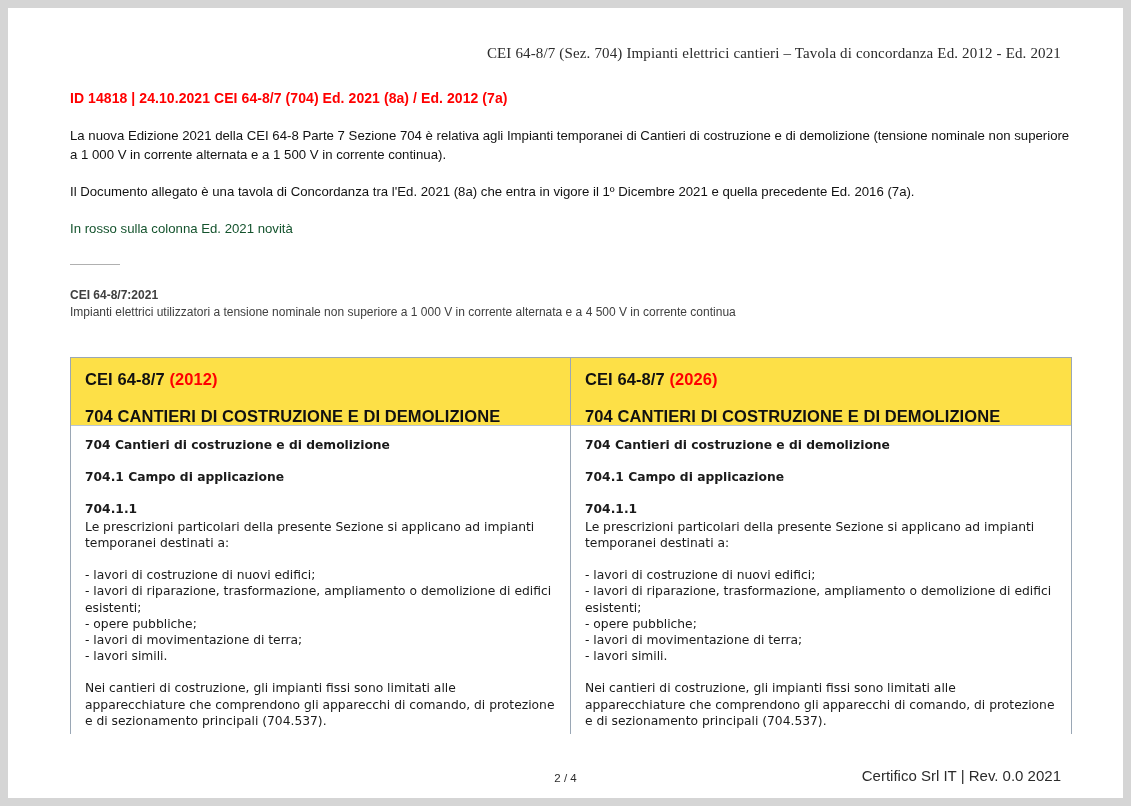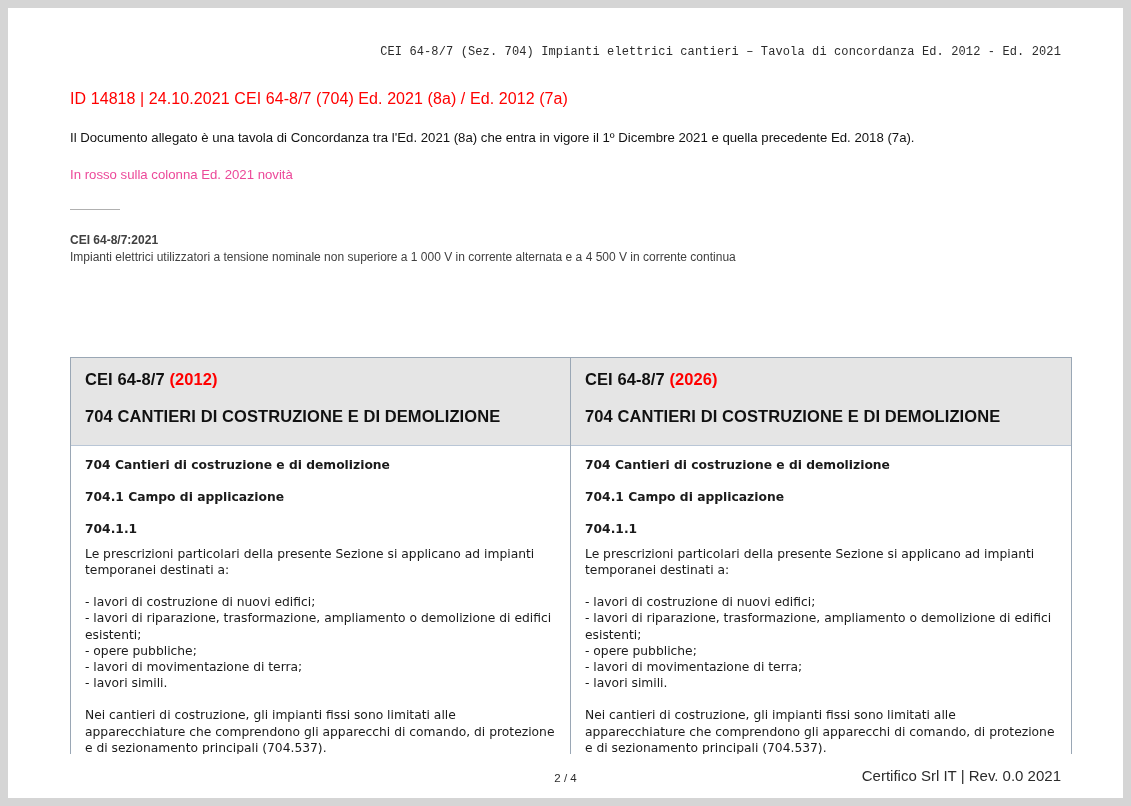--- a/index.html
+++ b/index.html
@@ -22,51 +22,51 @@
     background: #ffffff;
     box-sizing: border-box;
     overflow: hidden;
   }
 
   
   .doc-header {
     position: absolute;
     top: 37px;
     right: 62px;
-    font-family: Liberation Mono, monospace;
-    font-size: 12px;
+    font-family: Liberation Serif, serif;
+    font-size: 15px;
     color: #2b2b2b;
     white-space: nowrap;
     letter-spacing: .01em;
   }
 
   
   .intro {
     position: absolute;
     left: 62px;
     top: 82px;
     width: 1002px;
     font-family: "Liberation Sans", sans-serif;
     color: #1a1a1a;
   }
   .id-line {
-    font-size: 16px;
-    font-weight: normal;
+    font-size: 14px;
+    font-weight: bold;
     color: #ff0000;
     margin: 0 0 20px 0;
     letter-spacing: .005em;
   }
   .para {
     font-size: 13.2px;
     line-height: 1.45;
     margin: 0 0 18px 0;
     color: #121212;
   }
   .para.red {
-    color: #ec4899;
+    color: #14532d;
     margin-bottom: 0;
   }
   .rule {
     width: 50px;
     height: 1px;
     background: #b0b0b0;
     margin: 25px 0 22px 0;
     border: 0;
   }
   .std-block {
@@ -92,24 +92,24 @@
   .col {
     width: 50%;
     box-sizing: border-box;
     display: flex;
     flex-direction: column;
   }
   .col.left {
     border-right: 1px solid #9aa7b5;
   }
   .col-head {
-    background: #e5e5e5;
+    background: #fde047;
     padding: 12px 14px 14px 14px;
     box-sizing: border-box;
-    height: 88px;
+    height: 68px;
     border-bottom: 1px solid #b9c6d6;
   }
   .col-head .h1 {
     font-family: "Liberation Sans", sans-serif;
     font-size: 16.5px;
     font-weight: bold;
     color: #111111;
     margin: 0 0 18px 0;
     letter-spacing: .005em;
   }
@@ -132,21 +132,21 @@
     color: #1a1a1a;
     line-height: 1.32;
     height: 308px;
     overflow: hidden;
   }
   .col-body .b {
     font-weight: bold;
     margin: 0 0 16px 0;
   }
   .col-body .b.tight {
-    margin-bottom: 8px;
+    margin-bottom: 1px;
   }
   .col-body .p {
     margin: 0 0 16px 0;
   }
   .col-body .p.nb {
     margin-bottom: 3px;
   }
   .col-body .lst {
     margin: 0 0 16px 0;
   }
@@ -174,21 +174,22 @@
 </style>
 </head>
 <body>
 
 <div class="page">
 
   <div class="doc-header">CEI 64-8/7 (Sez. 704) Impianti elettrici cantieri – Tavola di concordanza Ed. 2012 - Ed. 2021</div>
 
   <div class="intro">
     <p class="id-line">ID 14818 | 24.10.2021 CEI 64-8/7 (704) Ed. 2021 (8a) / Ed. 2012 (7a)</p>
-    <p class="para">Il Documento allegato è una tavola di Concordanza tra l'Ed. 2021 (8a) che entra in vigore il 1º Dicembre 2021 e quella precedente Ed. 2018 (7a).</p>
+    <p class="para">La nuova Edizione 2021 della CEI 64-8 Parte 7 Sezione 704 è relativa agli Impianti temporanei di Cantieri di costruzione e di demolizione (tensione nominale non superiore a 1 000 V in corrente alternata e a 1 500 V in corrente continua).</p>
+    <p class="para">Il Documento allegato è una tavola di Concordanza tra l'Ed. 2021 (8a) che entra in vigore il 1º Dicembre 2021 e quella precedente Ed. 2016 (7a).</p>
     <p class="para red">In rosso sulla colonna Ed. 2021 novità</p>
     <hr class="rule">
     <div class="std-block">
       <div class="t-bold">CEI 64-8/7:2021</div>
       <div>Impianti elettrici utilizzatori a tensione nominale non superiore a 1 000 V in corrente alternata e a 4 500 V in corrente continua</div>
     </div>
   </div>
 
   <div class="table">
 

